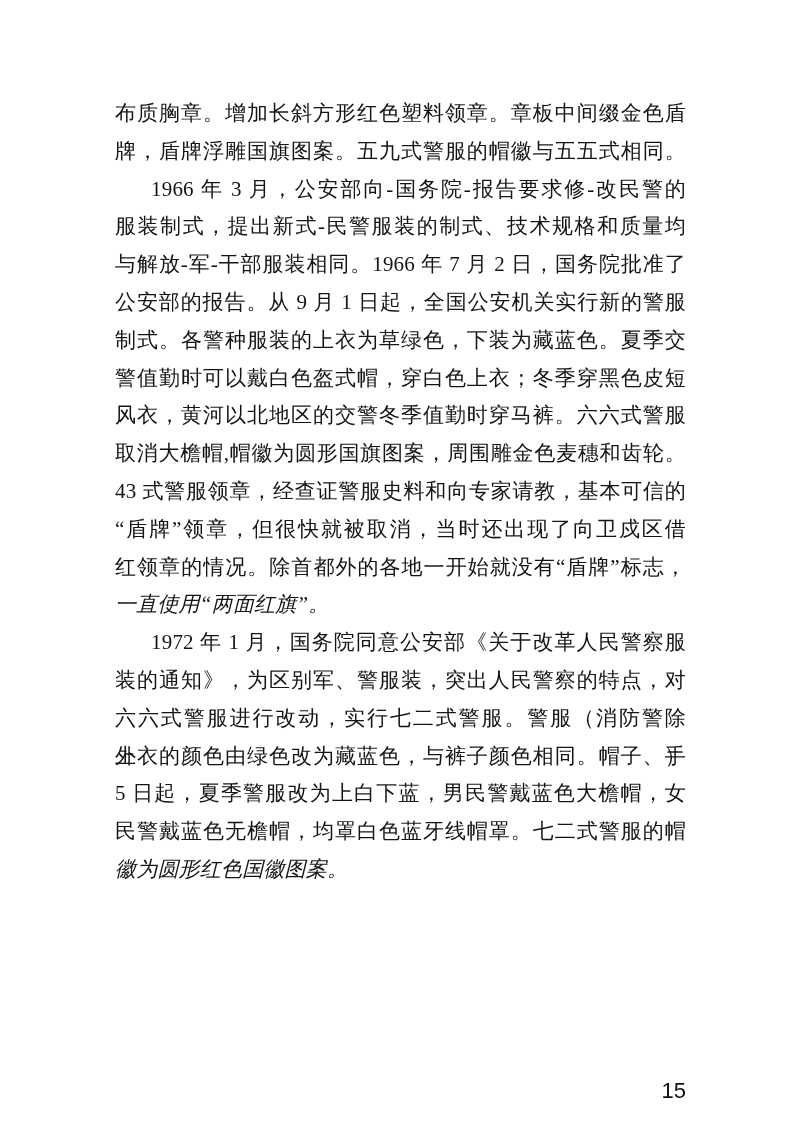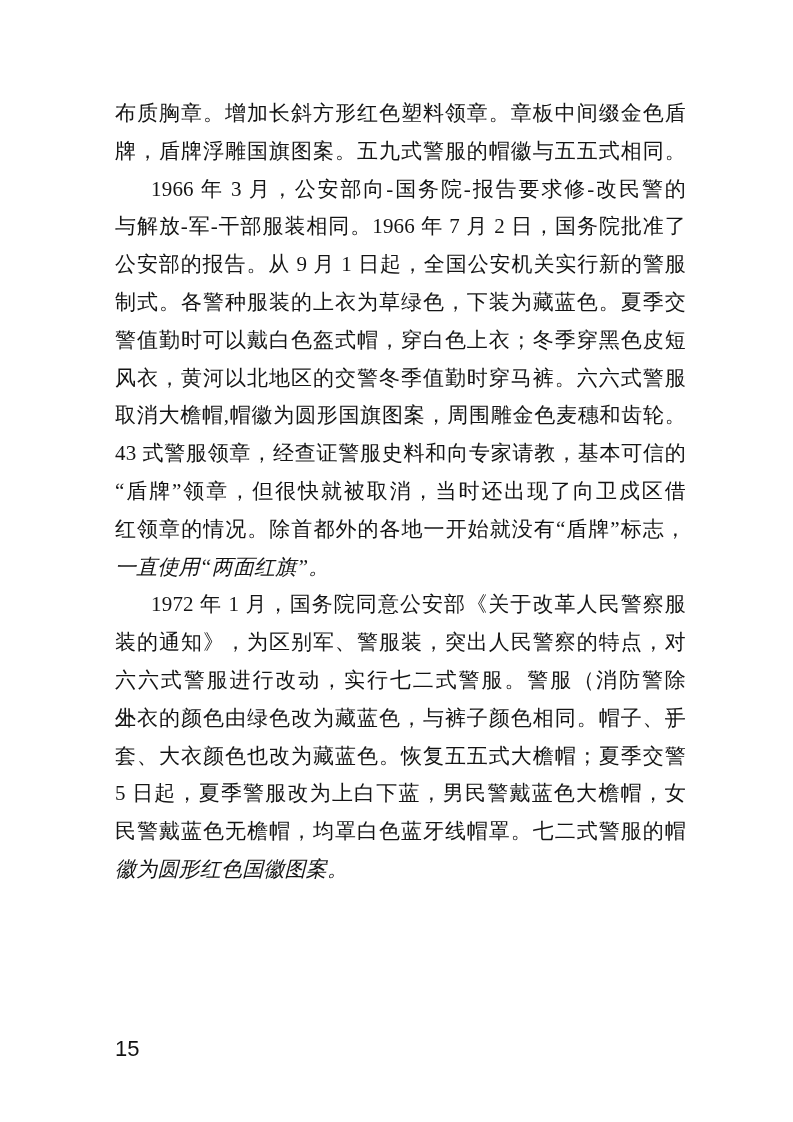--- a/index.html
+++ b/index.html
@@ -36,53 +36,53 @@
     padding-left: 36px;
   }
   .line.no-justify {
     text-align: left;
     text-align-last: left;
     font-style: italic;
   }
   .footer {
     position: absolute;
     left: 115px;
-    top: 1036px;
+    top: 1078px;
     width: 571px;
-    text-align: left;
+    text-align: right;
   }
   .page-number {
     font-family: "Liberation Sans", "DejaVu Sans", sans-serif;
     font-size: 22px;
     color: #111111;
   }
 </style>
 </head>
 <body>
 
 <div class="page">
   <div class="content">
       <div class="line">布质胸章。增加长斜方形红色塑料领章。章板中间缀金色盾</div>
       <div class="line">牌，盾牌浮雕国旗图案。五九式警服的帽徽与五五式相同。</div>
       <div class="line indent">1966 年 3 月，公安部向-国务院-报告要求修-改民警的</div>
+      <div class="line">服装制式，提出新式-民警服装的制式、技术规格和质量均</div>
       <div class="line">与解放-军-干部服装相同。1966 年 7 月 2 日，国务院批准了</div>
       <div class="line">公安部的报告。从 9 月 1 日起，全国公安机关实行新的警服</div>
       <div class="line">制式。各警种服装的上衣为草绿色，下装为藏蓝色。夏季交</div>
       <div class="line">警值勤时可以戴白色盔式帽，穿白色上衣；冬季穿黑色皮短</div>
       <div class="line">风衣，黄河以北地区的交警冬季值勤时穿马裤。六六式警服</div>
       <div class="line">取消大檐帽,帽徽为圆形国旗图案，周围雕金色麦穗和齿轮。</div>
       <div class="line">43 式警服领章，经查证警服史料和向专家请教，基本可信的</div>
       <div class="line">“盾牌”领章，但很快就被取消，当时还出现了向卫戍区借</div>
       <div class="line">红领章的情况。除首都外的各地一开始就没有“盾牌”标志，</div>
       <div class="line no-justify">一直使用“两面红旗”。</div>
       <div class="line indent">1972 年 1 月，国务院同意公安部《关于改革人民警察服</div>
       <div class="line">装的通知》，为区别军、警服装，突出人民警察的特点，对</div>
       <div class="line">六六式警服进行改动，实行七二式警服。警服（消防警除外）</div>
       <div class="line">上衣的颜色由绿色改为藏蓝色，与裤子颜色相同。帽子、手</div>
-      <div class="line">套、大衣颜色也改为藏蓝色。恢复五五式大檐帽；夏季交警</div>
       <div class="line">5 日起，夏季警服改为上白下蓝，男民警戴蓝色大檐帽，女</div>
       <div class="line">民警戴蓝色无檐帽，均罩白色蓝牙线帽罩。七二式警服的帽</div>
       <div class="line no-justify">徽为圆形红色国徽图案。</div>
     </div>
   <div class="footer">
     <span class="page-number">15</span>
   </div>
 </div>
 
 </body></html>

